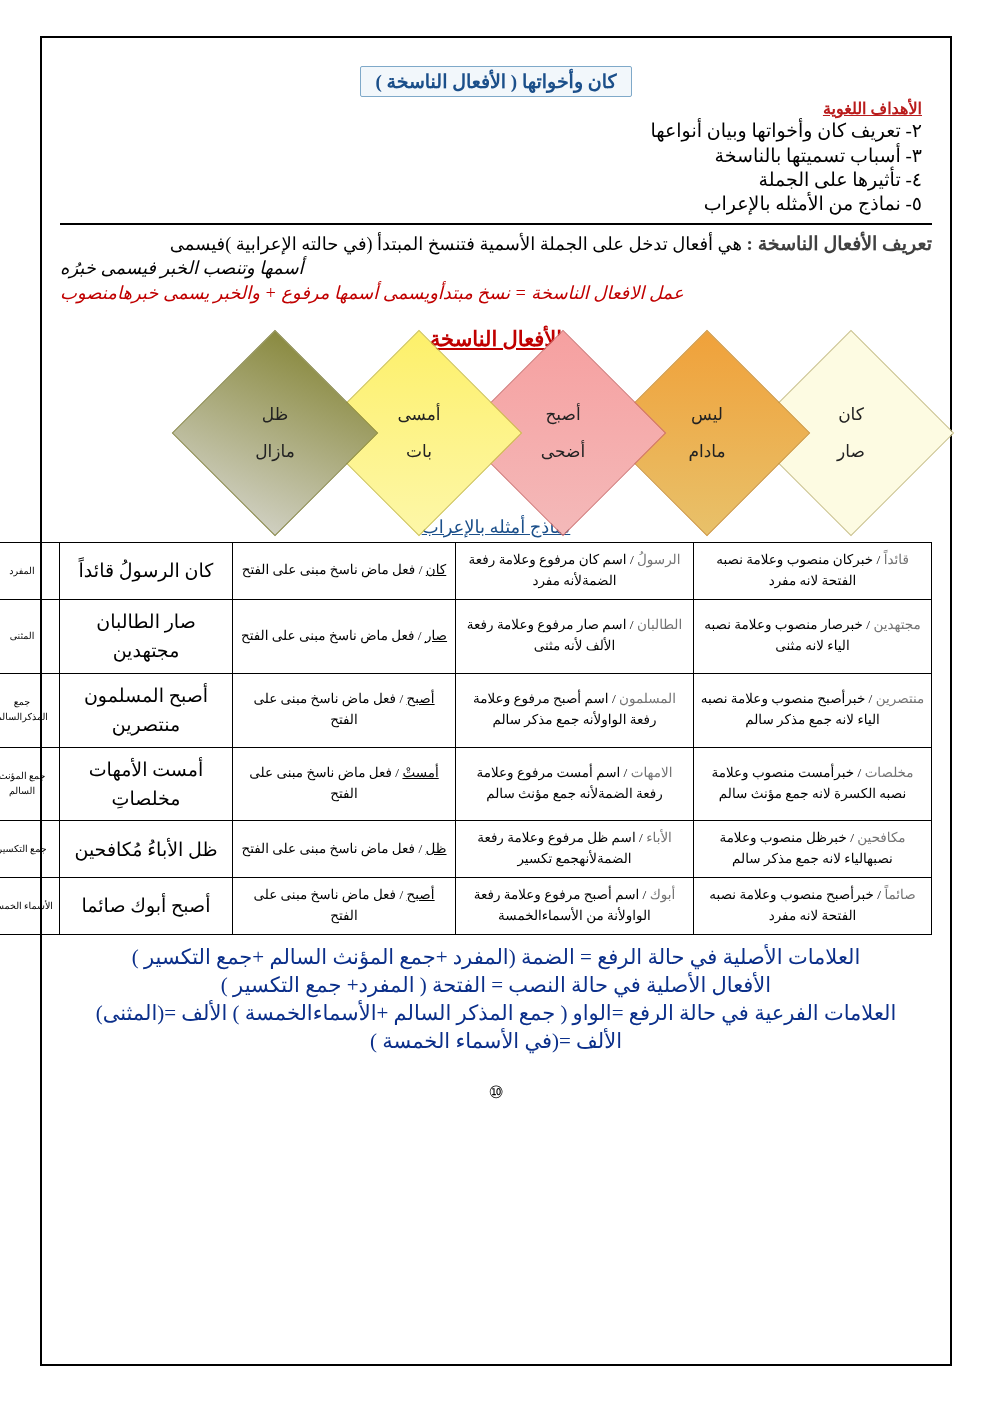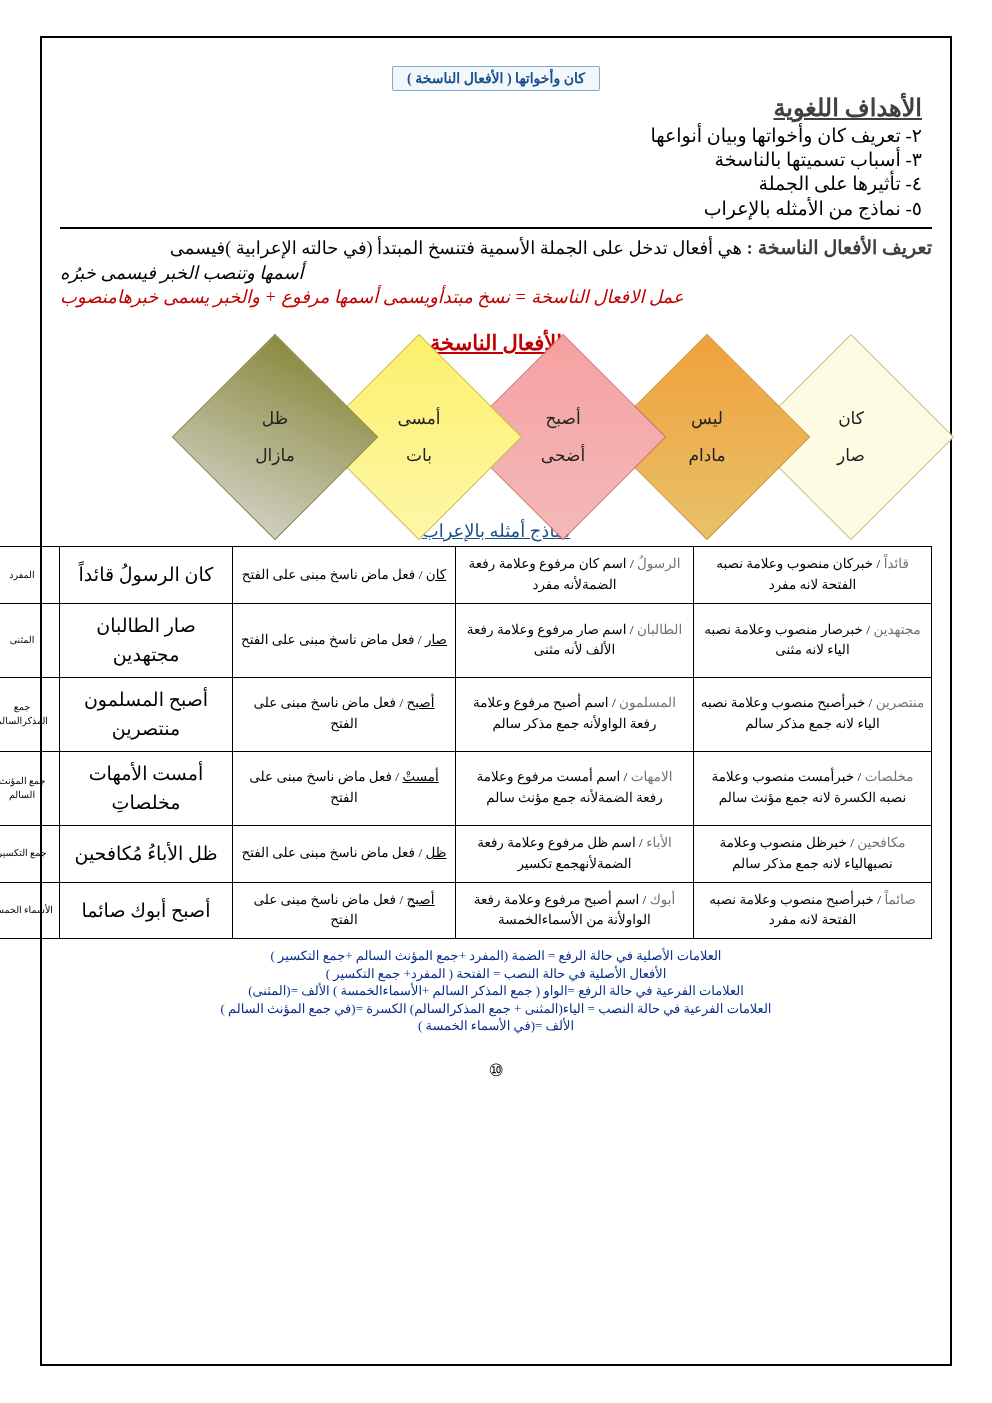--- a/index.html
+++ b/index.html
@@ -26,38 +26,38 @@
   .title-box{
     text-align:center;
     margin:14px auto 2px auto;
   }
   .title-box .t{
     display:inline-block;
     border:1px solid #7fa9c9;
     background:#f2f7fb;
     color:#1b4f8a;
     font-weight:bold;
-    font-size:14px;
+    font-size:19px;
     padding:3px 14px;
     border-radius:2px;
   }
   
   .objectives{
     text-align:right;
     direction:rtl;
     font-size:19px;
     line-height:1.28;
     margin:2px 6px 6px 0;
     padding-right:4px;
   }
   .objectives .head{
-    color:#404040;
+    color:#b91c1c;
     font-weight:bold;
     text-decoration:underline;
-    font-size:24px;
+    font-size:16px;
   }
   .objectives div{white-space:nowrap;}
   .hr-thick{
     border:0;border-top:2px solid #000;
     margin:4px 0 6px 0;
   }
   
   .definition{
     direction:rtl;text-align:center;
     font-size:18px;line-height:1.35;
@@ -135,21 +135,21 @@
   td.c-verb{ width:210px; }
   td.c-noun{ width:225px; }
   td.c-khabar{ width:225px; }
   .u{ text-decoration:underline; }
   .red{ color:#737373; }
   
   .notes{
     direction:rtl;
     text-align:center;
     color:#0b2f8a;
-    font-size:13px;
+    font-size:21px;
     line-height:1.34;
     margin-top:8px;
   }
   .notes div{white-space:nowrap;}
   .pagenum{
     text-align:center;
     font-size:17px;
     margin-top:26px;
     color:#000;
   }
@@ -323,20 +323,19 @@
         <td class="c-sent">أصبح أبوك صائما</td>
         <td class="c-type">الأسماء الخمسة</td>
       </tr>
     </tbody>
   </table>
 
   <div class="notes">
     <div>العلامات الأصلية في حالة الرفع = الضمة (المفرد +جمع المؤنث السالم +جمع التكسير )</div>
     <div>الأفعال الأصلية في حالة النصب = الفتحة ( المفرد+ جمع التكسير )</div>
     <div>العلامات الفرعية في حالة الرفع =الواو ( جمع المذكر السالم +الأسماءالخمسة ) الألف =(المثنى)</div>
-    <div>العلامات الفرعية في حالة النصب = الياء(المثنى + جمع المذكرالسالم) الكسرة =(في جمع المؤنث السالم )</div>
     <div>الألف =(في الأسماء الخمسة )</div>
   </div>
 
   <div class="pagenum">⑩</div>
 
  </div>
 </div>
 
 </body></html>

